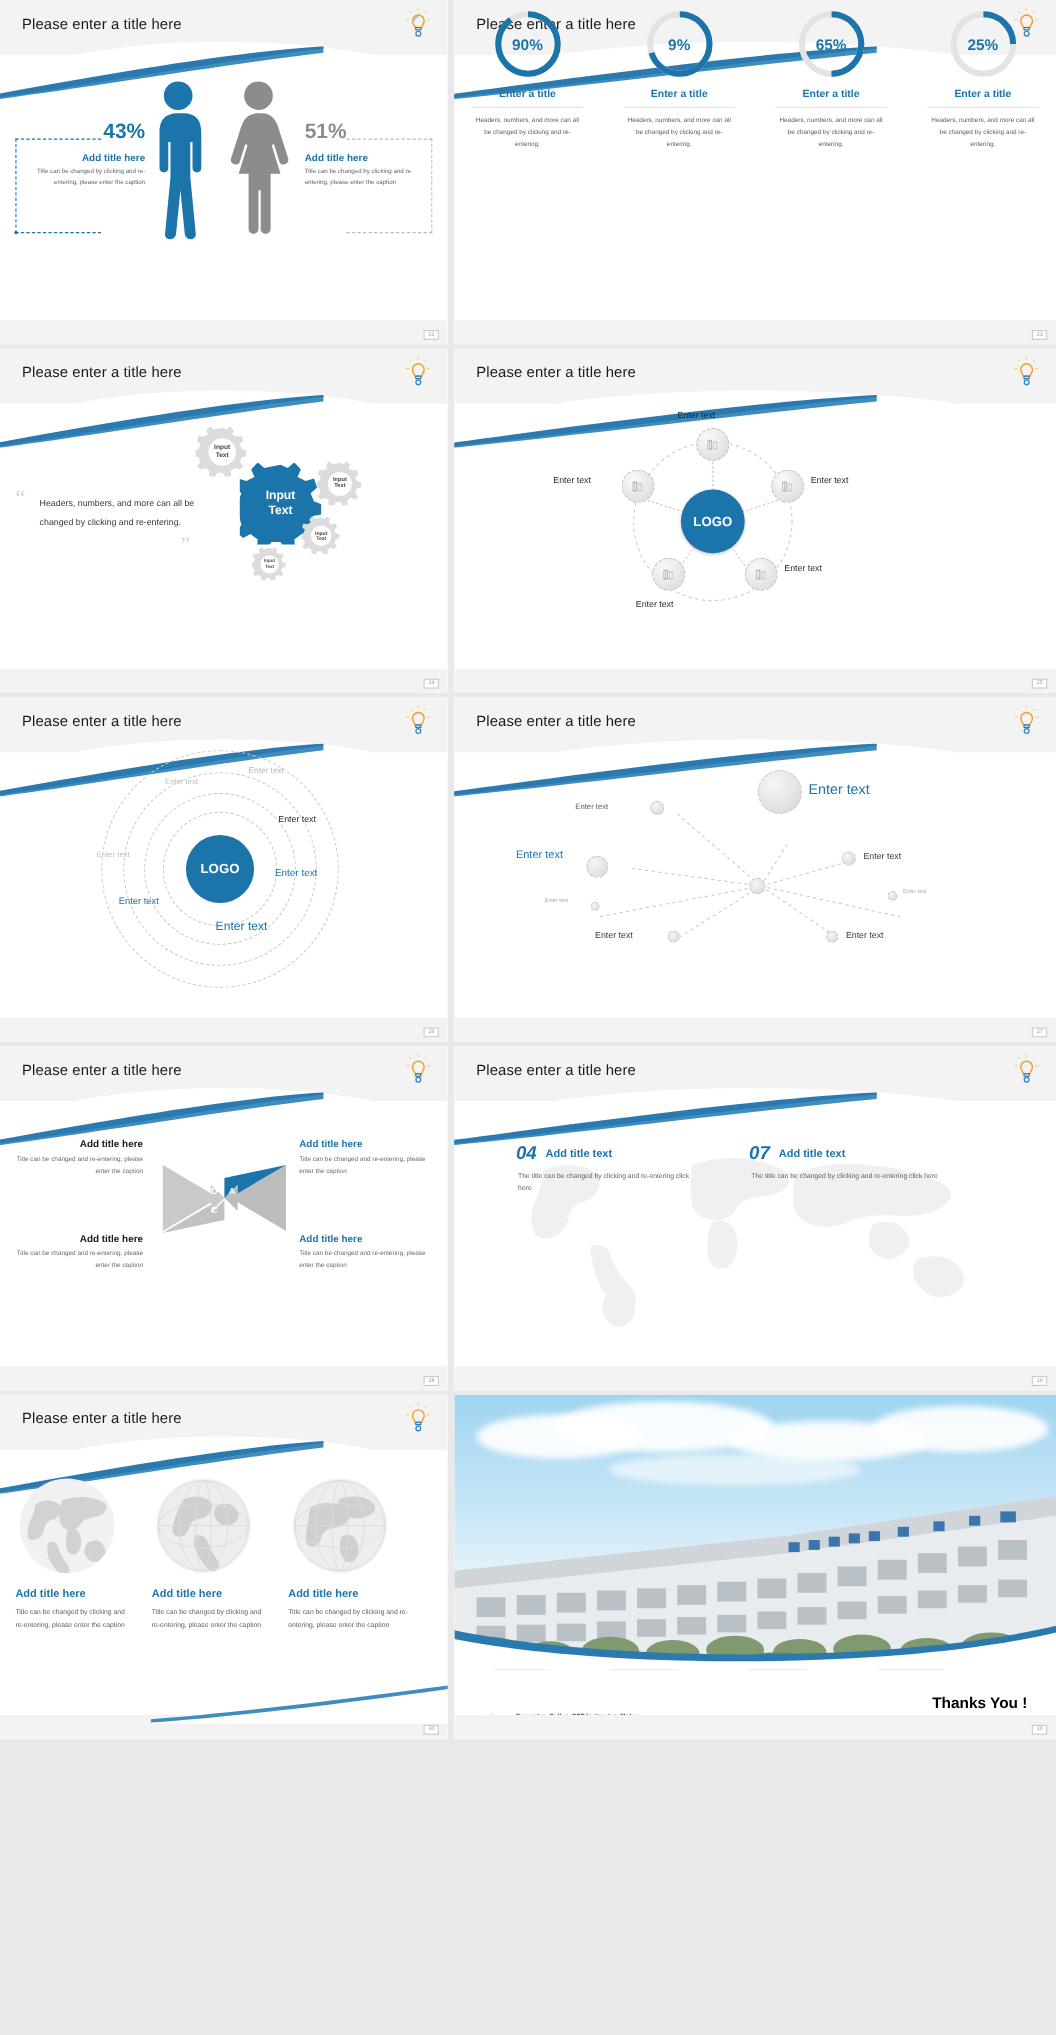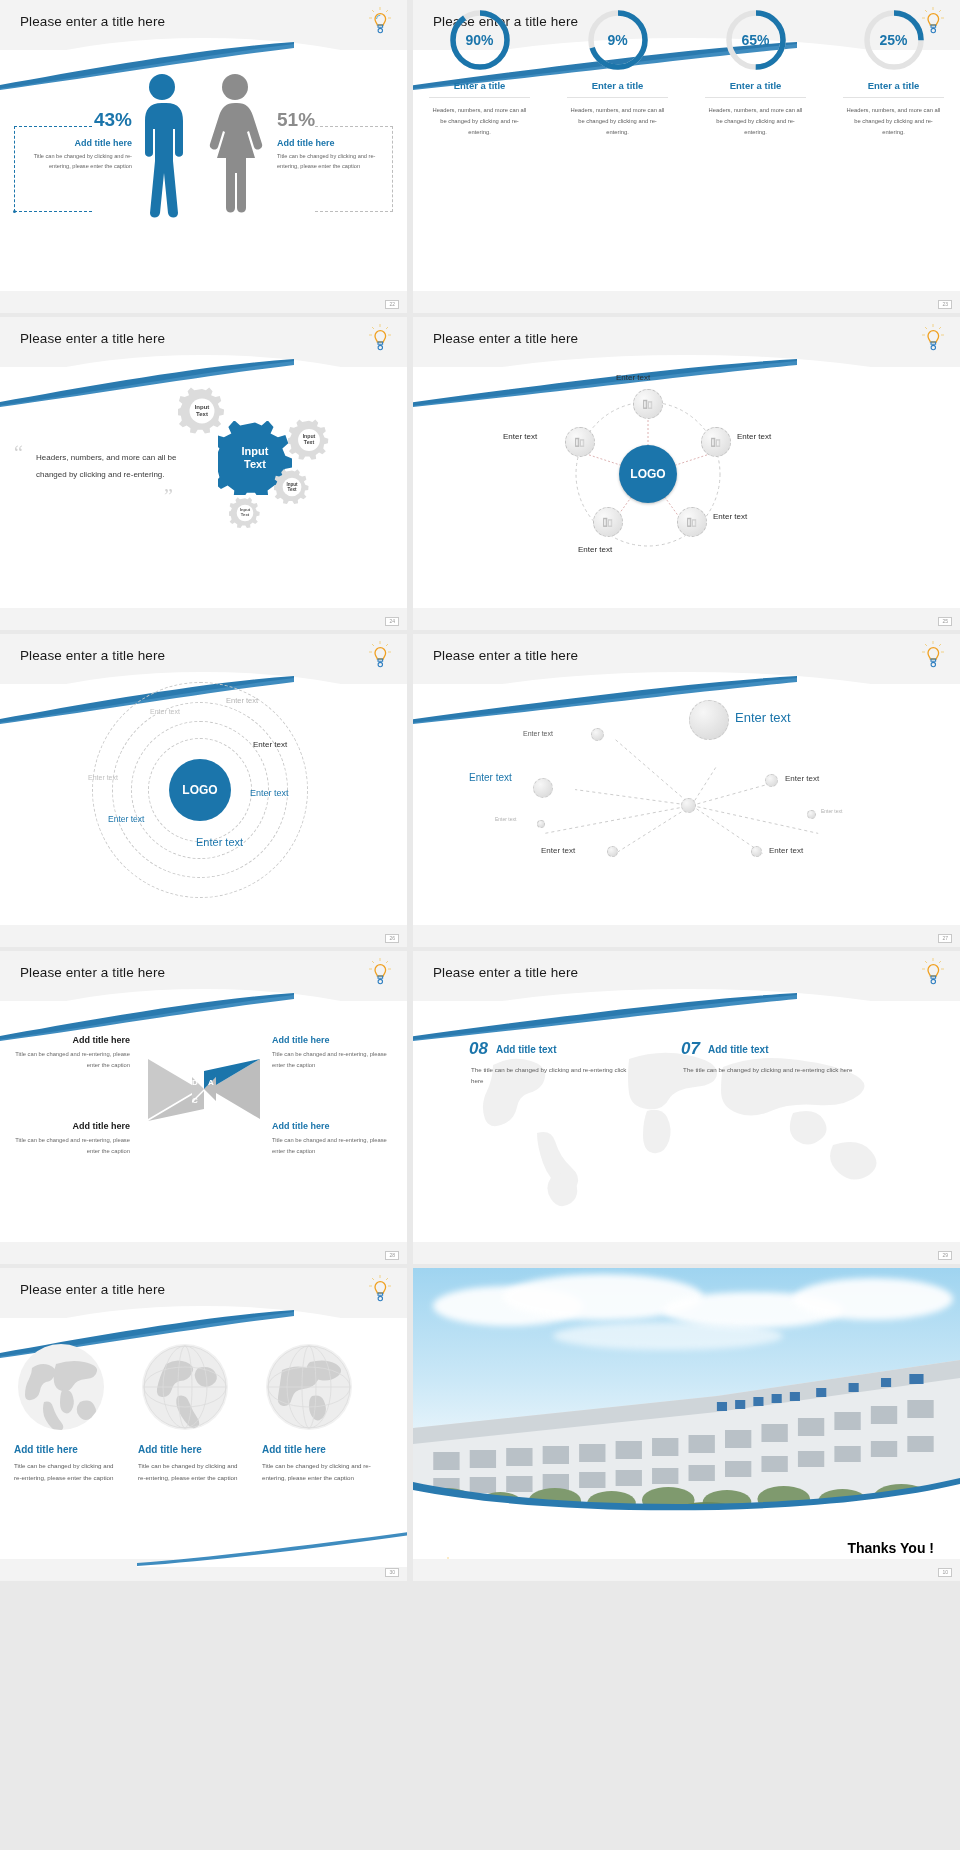--- a/index.html
+++ b/index.html
@@ -656,21 +656,21 @@
           <path d="M214 86 q14-4 20 6 q6 12 2 24 q-5 14 -16 12 q-10 -2 -10 -18 q0 -14 4 -24z"></path>
           <path d="M290 42 q30-12 66-8 q40 4 62 14 q22 10 8 22 q-14 12 -42 10 q-28 -2 -46 6 q-18 8 -34 2 q-16 -6 -16 -22 q0 -14 2 -24z"></path>
           <path d="M360 88 q22-6 30 6 q8 12 -2 20 q-12 10 -24 2 q-12 -8 -4 -28z"></path>
           <path d="M400 120 q26-8 38 6 q12 14 -2 24 q-16 10 -30 -2 q-14 -12 -6 -28z"></path>
           <path d="M120 150 q16-6 22 6 q6 14 -4 22 q-12 8 -20 -4 q-8 -12 2 -24z"></path>
         </g>
       </svg>
 
       <div style="position:absolute;left:56px;top:36px;width:170px">
         <div style="display:flex;align-items:flex-start;gap:8px">
-          <div class="num">08</div>
+          <div class="num">04</div>
           <div class="mt" style="padding-top:5px">Add title text</div>
         </div>
         <div class="md" style="margin-left:2px">The title can be changed by clicking and re-entering click here</div>
       </div>
 
       <div style="position:absolute;left:268px;top:36px;width:180px">
         <div style="display:flex;align-items:flex-start;gap:8px">
           <div class="num">07</div>
           <div class="mt" style="padding-top:5px">Add title text</div>
         </div>

